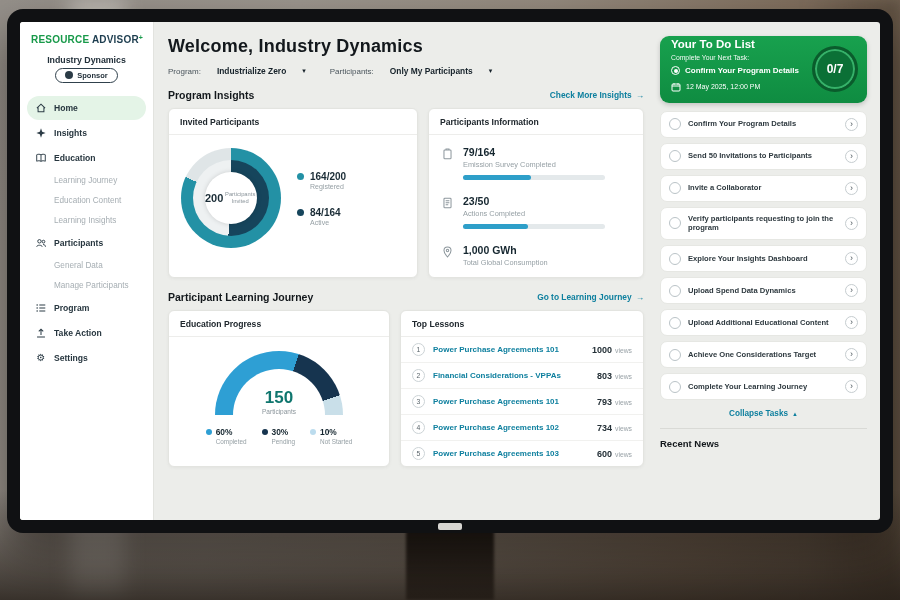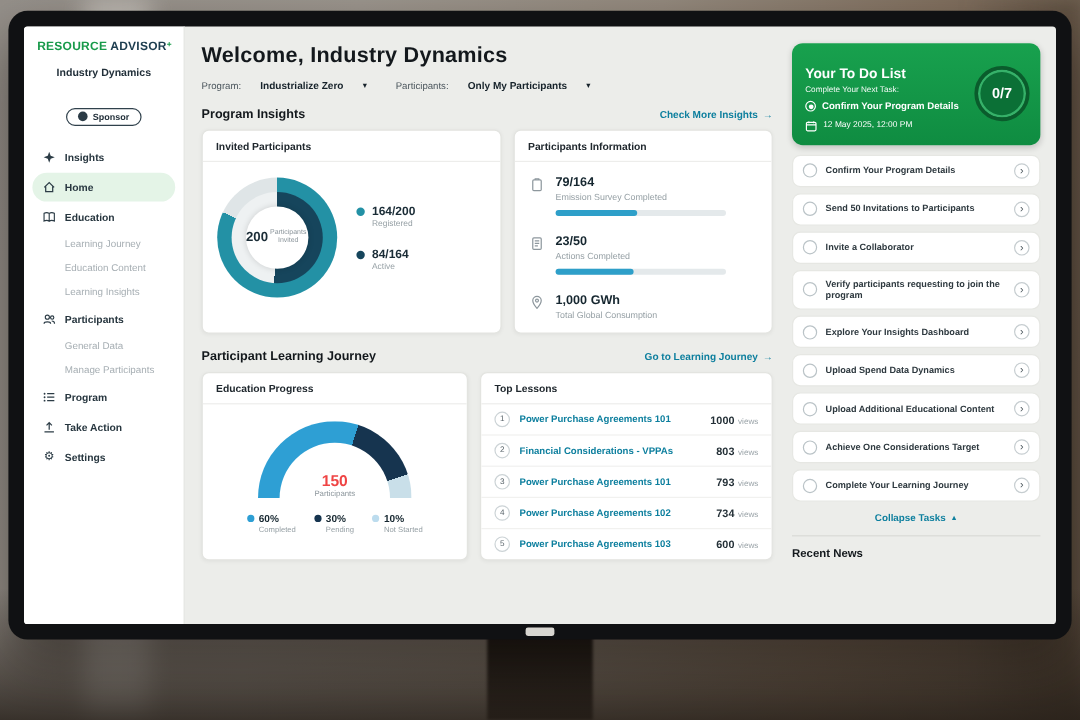--- a/index.html
+++ b/index.html
@@ -17,21 +17,21 @@
   .monitor-logo{position:absolute;left:50%;bottom:3px;transform:translateX(-50%);width:24px;height:7px;background:#d8d6d1;border-radius:2px;}
   .screen{width:100%;height:100%;background:#ecedea;border-radius:3px;display:flex;overflow:hidden;}
 
   
   .sidebar{width:134px;background:#fff;border-right:1px solid #e2e3df;padding:12px 7px 8px;flex:none;}
   .logo{font-size:10px;font-weight:bold;letter-spacing:.2px;padding-left:4px;white-space:nowrap;}
   .logo-p1{color:#189a4a;}
   .logo-p2{color:#1d3d4f;}
   .logo-plus{color:#189a4a;font-size:7px;vertical-align:top;font-weight:bold;}
   .org{font-size:8.8px;font-weight:bold;color:#22303a;text-align:center;margin-top:10px;}
-  .sponsor-wrap{text-align:center;margin-top:23px;}
+  .sponsor-wrap{text-align:center;margin-top:0;}
   .sponsor-badge{display:inline-flex;align-items:center;gap:4px;border:1px solid #30414c;border-radius:10px;padding:2px 9px;font-size:7.5px;font-weight:600;color:#22303a;background:#fff;}
   .sponsor-dot{width:8px;height:8px;border-radius:50%;background:#2b3b46;}
   .nav{margin-top:13px;display:flex;flex-direction:column;gap:1px;}
   .nav-item{display:flex;align-items:center;gap:7px;padding:6px 8px;border-radius:13px;font-size:8.6px;font-weight:bold;color:#27363f;cursor:pointer;}
   .nav-item.active{background:#e4f4e7;}
   .nav-item.sub{padding:5px 8px 5px 27px;font-size:8.2px;font-weight:normal;color:#a6aeb3;}
   .nav-icon{width:12px;height:12px;flex:none;color:#2c3c46;display:flex;align-items:center;justify-content:center;font-size:10px;line-height:1;}
   .nav-icon svg{display:block;}
 
   
@@ -77,21 +77,21 @@
   .bar-fill{height:100%;border-radius:3px;background:#2e9fc9;}
 
   
   .edu-card{width:222px;flex:none;display:flex;flex-direction:column;}
   .gauge-wrap{display:flex;justify-content:center;padding:14px 0 2px;}
   .gauge{position:relative;width:128px;height:64px;overflow:hidden;}
   .gauge-arc{position:absolute;left:0;top:0;width:128px;height:128px;border-radius:50%;
     background:conic-gradient(from 270deg,#2e9fd4 0deg 108deg,#16344f 108deg 162deg,#c9dfe9 162deg 180deg,rgba(255,255,255,0) 180deg 360deg);}
   .gauge-hole{position:absolute;left:18px;top:18px;width:92px;height:92px;border-radius:50%;background:#fff;}
   .gauge-center{position:absolute;left:0;right:0;bottom:0;text-align:center;}
-  .gauge-num{font-size:13px;font-weight:bold;color:#ef4444;text-align:center;}
+  .gauge-num{font-size:17px;font-weight:bold;color:#0f766e;text-align:center;}
   .gauge-cap{font-size:6.5px;color:#8b959b;}
   .edu-legend{display:flex;justify-content:center;gap:15px;padding:10px 4px 12px;}
   .edu-leg-item{display:flex;align-items:flex-start;gap:4px;}
   .edu-dot{width:6px;height:6px;border-radius:50%;margin-top:2px;flex:none;}
   .edu-dot.blue{background:#2e9fd4;}
   .edu-dot.navy{background:#16344f;}
   .edu-dot.light{background:#bcdcee;}
   .edu-pct{font-size:8.4px;font-weight:bold;color:#15262f;}
   .edu-lab{font-size:6.4px;color:#96a0a5;margin-top:1px;}
 
@@ -100,21 +100,21 @@
   .lesson-row{display:flex;align-items:center;gap:8px;padding:6px 11px;border-bottom:1px solid #f1f1ef;}
   .lesson-row:last-child{border-bottom:none;}
   .rank{width:13px;height:13px;border:1px solid #ccd3d6;border-radius:50%;font-size:6.8px;color:#5a656b;display:flex;align-items:center;justify-content:center;flex:none;}
   .lesson-title{flex:1;font-size:8px;font-weight:bold;color:#0d7f9e;cursor:pointer;}
   .lesson-views{display:flex;align-items:baseline;gap:3px;}
   .views-num{font-size:9px;font-weight:bold;color:#243037;}
   .views-suffix{font-size:6.8px;color:#9aa3a8;}
 
   
   .todo{width:222px;flex:none;padding:14px 13px 0 2px;display:flex;flex-direction:column;}
-  .todo-card{position:relative;background:linear-gradient(180deg,#18a14e,#0f8c41);border-radius:9px;padding:20px 11px 11px;color:#fff;box-shadow:0 2px 5px rgba(0,0,0,.18);}
+  .todo-card{position:relative;background:linear-gradient(180deg,#18a14e,#0f8c41);border-radius:9px;padding:2px 11px 11px;color:#fff;box-shadow:0 2px 5px rgba(0,0,0,.18);}
   .todo-title{font-size:11.5px;font-weight:bold;}
   .todo-sub{font-size:6.8px;margin-top:4px;opacity:.95;}
   .todo-next{display:flex;align-items:center;gap:5px;margin-top:5px;font-size:8px;font-weight:bold;padding-right:52px;line-height:1.2;}
   .radio-icon{width:9px;height:9px;border:1.5px solid #fff;border-radius:50%;flex:none;position:relative;}
   .radio-icon::after{content:"";position:absolute;inset:1.5px;background:#fff;border-radius:50%;}
   .todo-date{display:flex;align-items:center;gap:5px;margin-top:6px;font-size:7px;}
   .cal-icon{width:10px;height:10px;flex:none;}
   .todo-counter{position:absolute;right:9px;top:50%;transform:translateY(-50%);width:46px;height:46px;border-radius:50%;
     background:#0b7036;border:3px solid #0a5c2c;box-shadow:inset 0 0 0 2px #36b169;
     display:flex;align-items:center;justify-content:center;font-size:12px;font-weight:bold;color:#fff;}
@@ -146,35 +146,35 @@
         </div>
         <div class="org">Industry Dynamics</div>
         <div class="sponsor-wrap">
           <span class="sponsor-badge">
             <span class="sponsor-dot"></span>
             <span>Sponsor</span>
           </span>
         </div>
 
         <nav class="nav">
+          <div class="nav-item active">
+            <span class="nav-icon">
+              <svg width="12" height="12" viewBox="0 0 14 14">
+                  <path d="M2.2 7.2 L7 2.6 L11.8 7.2 M3.6 6.4 V11.4 H10.4 V6.4" fill="none" stroke="currentColor" stroke-width="1.2"></path>
+                </svg>
+            </span>
+            <span>Home</span>
+          </div>
           <div class="nav-item">
             <span class="nav-icon">
               <svg width="12" height="12" viewBox="0 0 14 14">
                   <path d="M7 1.6 L8.4 5.6 L12.4 7 L8.4 8.4 L7 12.4 L5.6 8.4 L1.6 7 L5.6 5.6 Z" fill="currentColor"></path>
                 </svg>
             </span>
             <span>Insights</span>
-          </div>
-          <div class="nav-item active">
-            <span class="nav-icon">
-              <svg width="12" height="12" viewBox="0 0 14 14">
-                  <path d="M2.2 7.2 L7 2.6 L11.8 7.2 M3.6 6.4 V11.4 H10.4 V6.4" fill="none" stroke="currentColor" stroke-width="1.2"></path>
-                </svg>
-            </span>
-            <span>Home</span>
           </div>
           <div class="nav-item">
             <span class="nav-icon">
               <svg width="12" height="12" viewBox="0 0 14 14">
                   <path d="M2 3.2 C3.6 2.4 5.6 2.4 7 3.3 C8.4 2.4 10.4 2.4 12 3.2 V10.8 C10.4 10 8.4 10 7 10.9 C5.6 10 3.6 10 2 10.8 Z M7 3.3 V10.9" fill="none" stroke="currentColor" stroke-width="1.1"></path>
                 </svg>
             </span>
             <span>Education</span>
           </div>
           <div class="nav-item sub">

